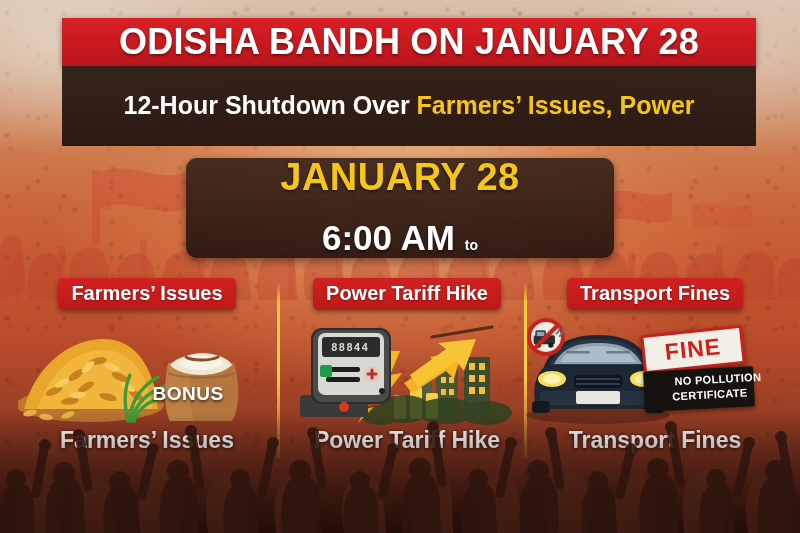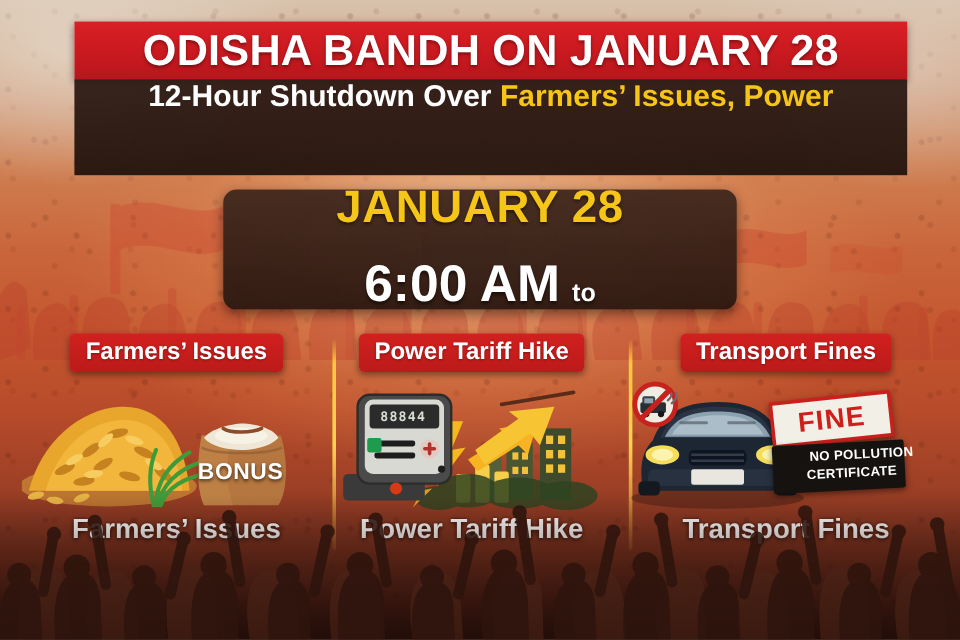--- a/index.html
+++ b/index.html
@@ -58,21 +58,21 @@
   .title-bar .title-txt{
     position:absolute;inset:0;display:flex;align-items:center;justify-content:center;
     color:#fff;font-size:36px;font-weight:bold;letter-spacing:.2px;
     text-shadow:0 2px 3px rgba(0,0,0,.40);
     white-space:nowrap;
   }
 
   .subtitle-box{
     position:absolute;left:62px;top:66px;width:694px;height:80px;
     background:linear-gradient(180deg, rgba(42,24,18,.93) 0%, rgba(34,19,14,.95) 100%);
-    display:flex;flex-direction:column;align-items:center;
+    display:flex;flex-direction:column;align-items:center;justify-content:center;
     gap:2px;
   }
   .sub-line{font-size:25px;font-weight:bold;white-space:nowrap;line-height:1.18;}
   .sub-w{color:#ffffff;}
   .sub-y{color:#f5c518;}
 
   
   .datetime-box{
     position:absolute;left:186px;top:158px;width:428px;height:100px;
     border-radius:11px;
@@ -81,34 +81,34 @@
     display:flex;flex-direction:column;align-items:center;justify-content:center;
   }
   .date-txt{
     color:#f5c518;font-size:38px;font-weight:bold;letter-spacing:.5px;line-height:1.05;
     text-shadow:0 2px 3px rgba(0,0,0,.5);white-space:nowrap;
   }
   .time-row{
     display:flex;align-items:baseline;gap:10px;color:#fff;white-space:nowrap;
     text-shadow:0 2px 3px rgba(0,0,0,.5);margin-top:2px;
   }
-  .time-big{font-size:43px;font-weight:bold;margin-top:18px;}
-  .time-small{font-size:21px;font-weight:bold;}
+  .time-big{font-size:35px;font-weight:bold;margin-top:18px;}
+  .time-small{font-size:14px;font-weight:bold;}
 
   
   .divider{
     position:absolute;top:282px;width:3px;height:176px;
     background:linear-gradient(180deg, rgba(255,200,60,0) 0%, #ffc73c 12%, #ffd24f 50%, rgba(255,190,50,.15) 100%);
   }
   #div1{left:277px;}
   #div2{left:524px;}
 
   .panel{position:absolute;top:278px;height:190px;}
   #panel0{left:18px;width:258px;}
-  #panel1{left:272px;width:242px;}
+  #panel1{left:286px;width:242px;}
   #panel2{left:526px;width:258px;}
 
   .cat-chip{
     margin:0 auto;display:block;width:max-content;
     background:linear-gradient(180deg,#d1201f 0%,#bc1a1a 100%);
     border-radius:5px;padding:4px 13px 5px 13px;
     color:#fff;font-size:20px;font-weight:bold;white-space:nowrap;
     box-shadow:0 2px 5px rgba(0,0,0,.4);
     text-shadow:0 1px 2px rgba(0,0,0,.35);
   }
@@ -119,21 +119,21 @@
     margin-top:2px;
   }
 
   
   .sack-amount{
     position:absolute;left:122px;top:36px;width:96px;text-align:center;
     color:#fff;font-size:25px;font-weight:bold;line-height:1;
     text-shadow:0 2px 3px rgba(0,0,0,.65);
   }
   .sack-bonus{
-    position:absolute;left:122px;top:66px;width:96px;text-align:right;
+    position:absolute;left:122px;top:66px;width:96px;text-align:center;
     color:#fff;font-size:19px;font-weight:bold;letter-spacing:.5px;
     text-shadow:0 2px 3px rgba(0,0,0,.65);
   }
 
   
   .meter-digits{
     position:absolute;left:36px;top:24px;width:56px;text-align:center;
     color:#d8ded3;font-size:11px;font-weight:bold;letter-spacing:1px;
     font-family:"DejaVu Sans Mono",monospace;
   }

